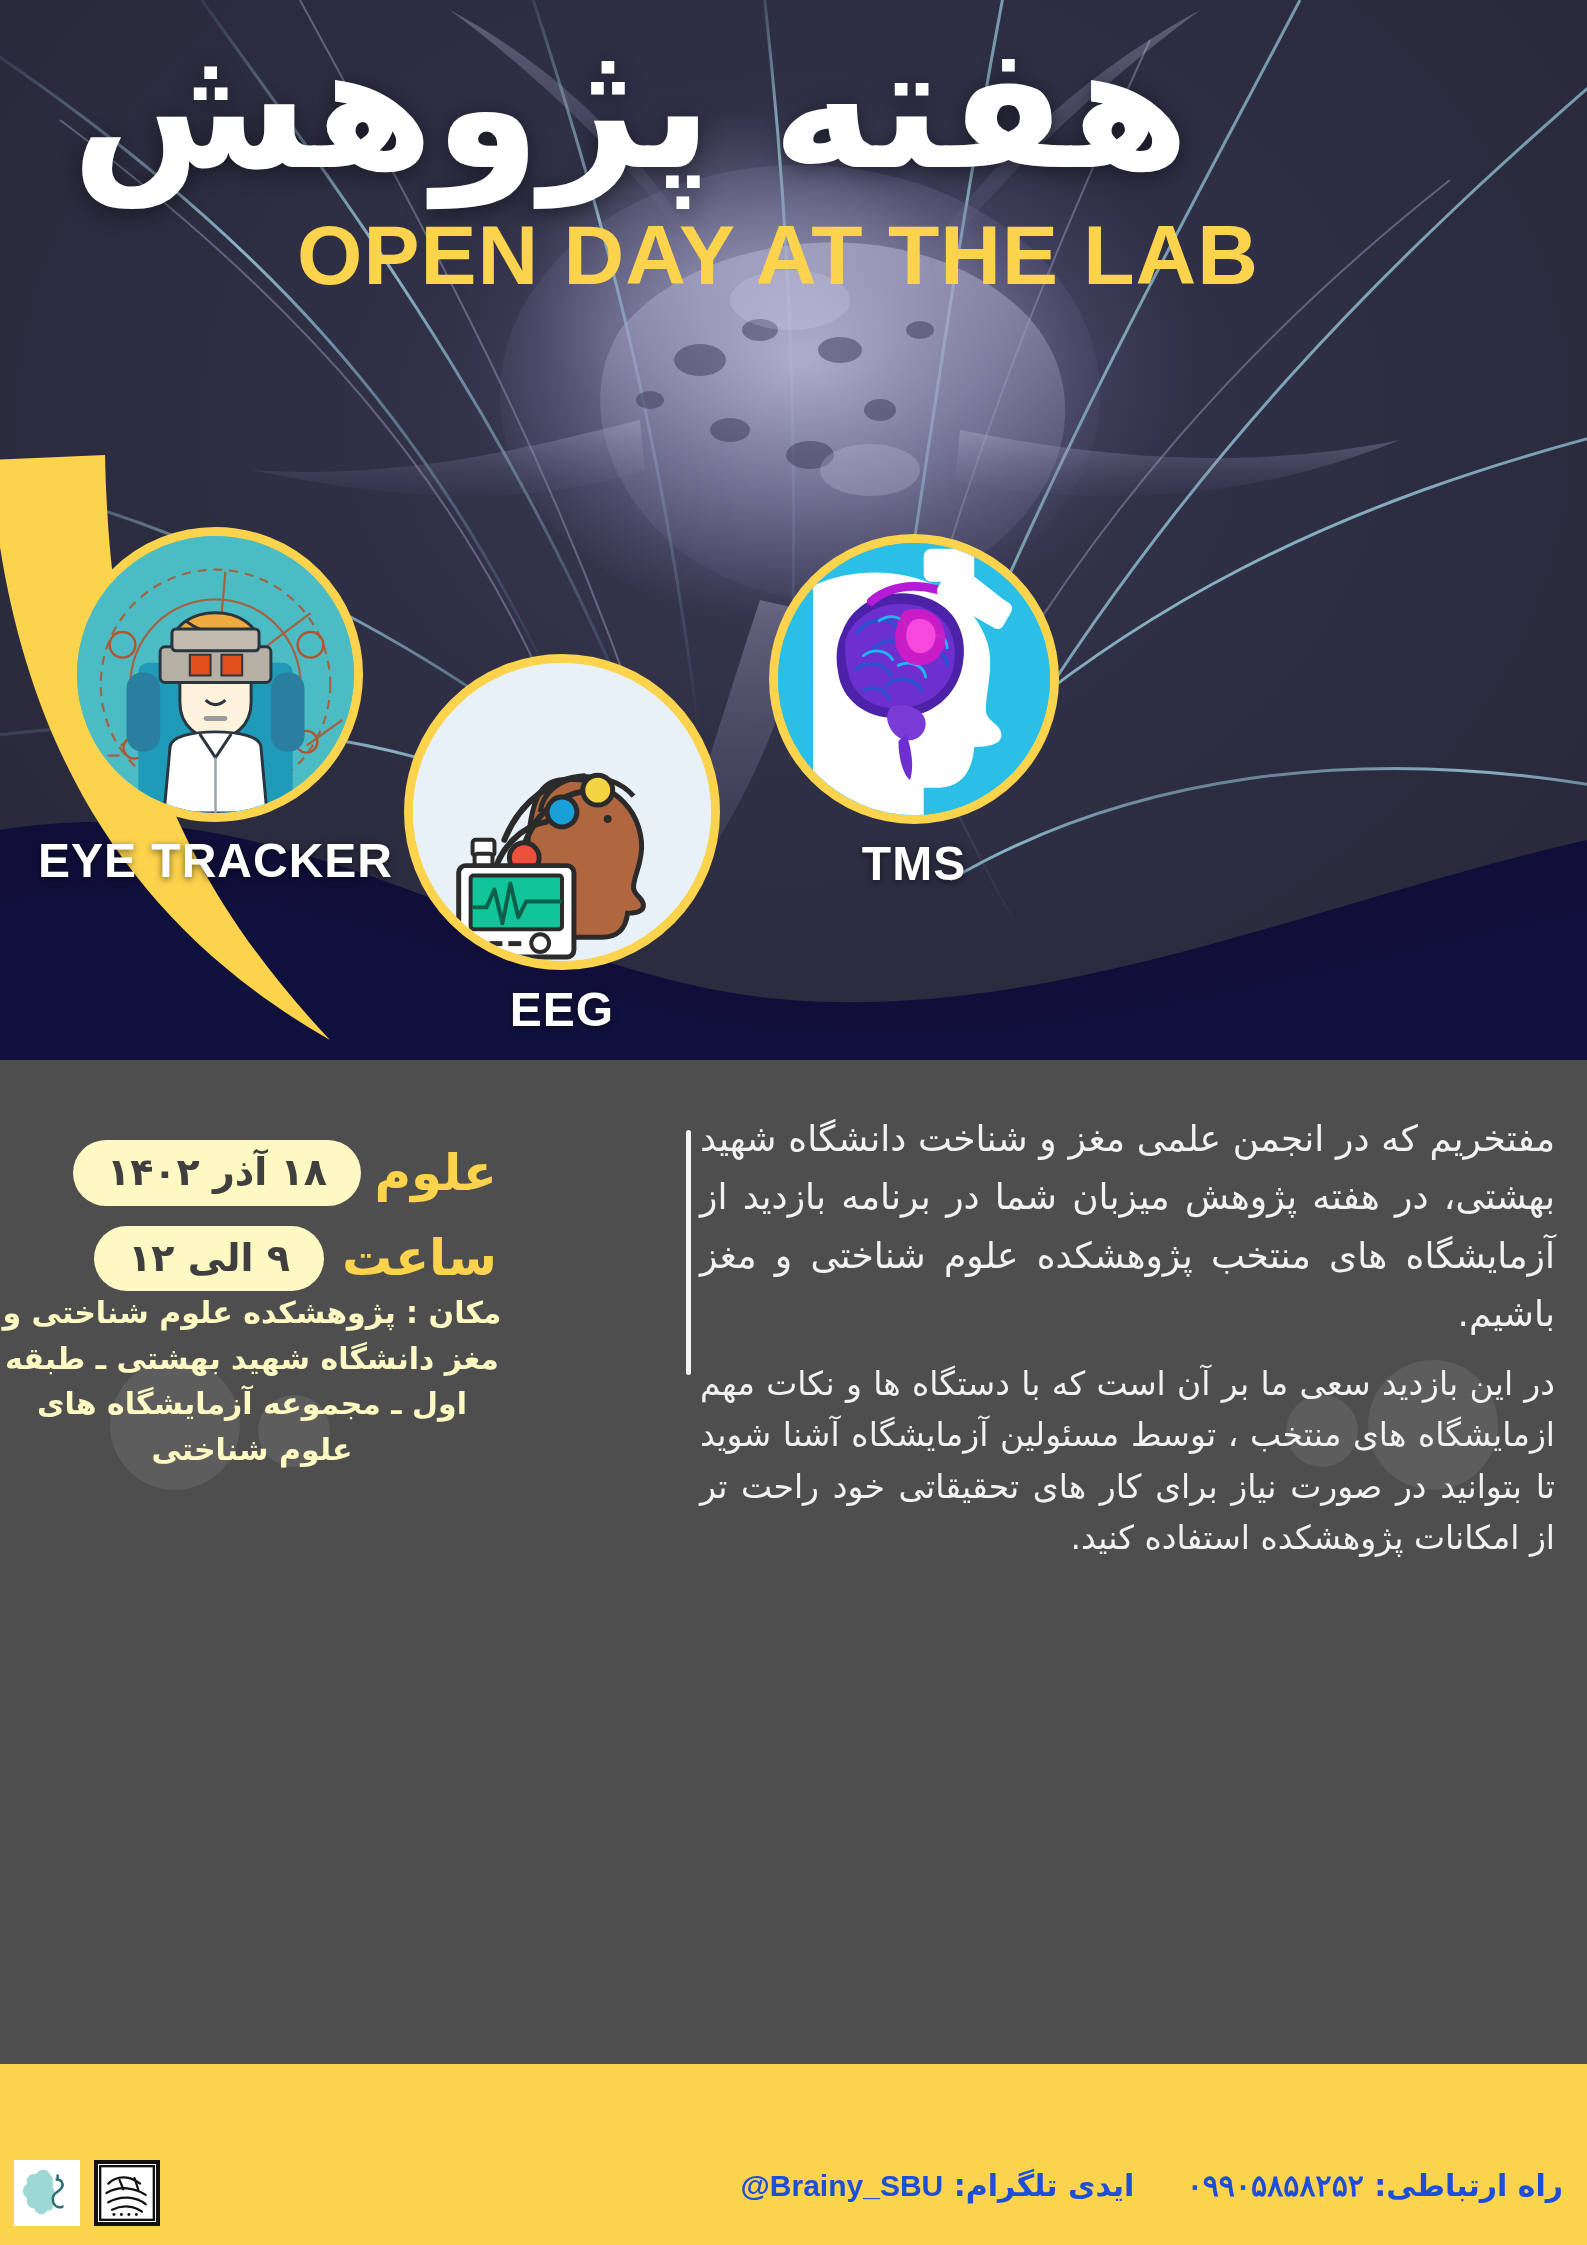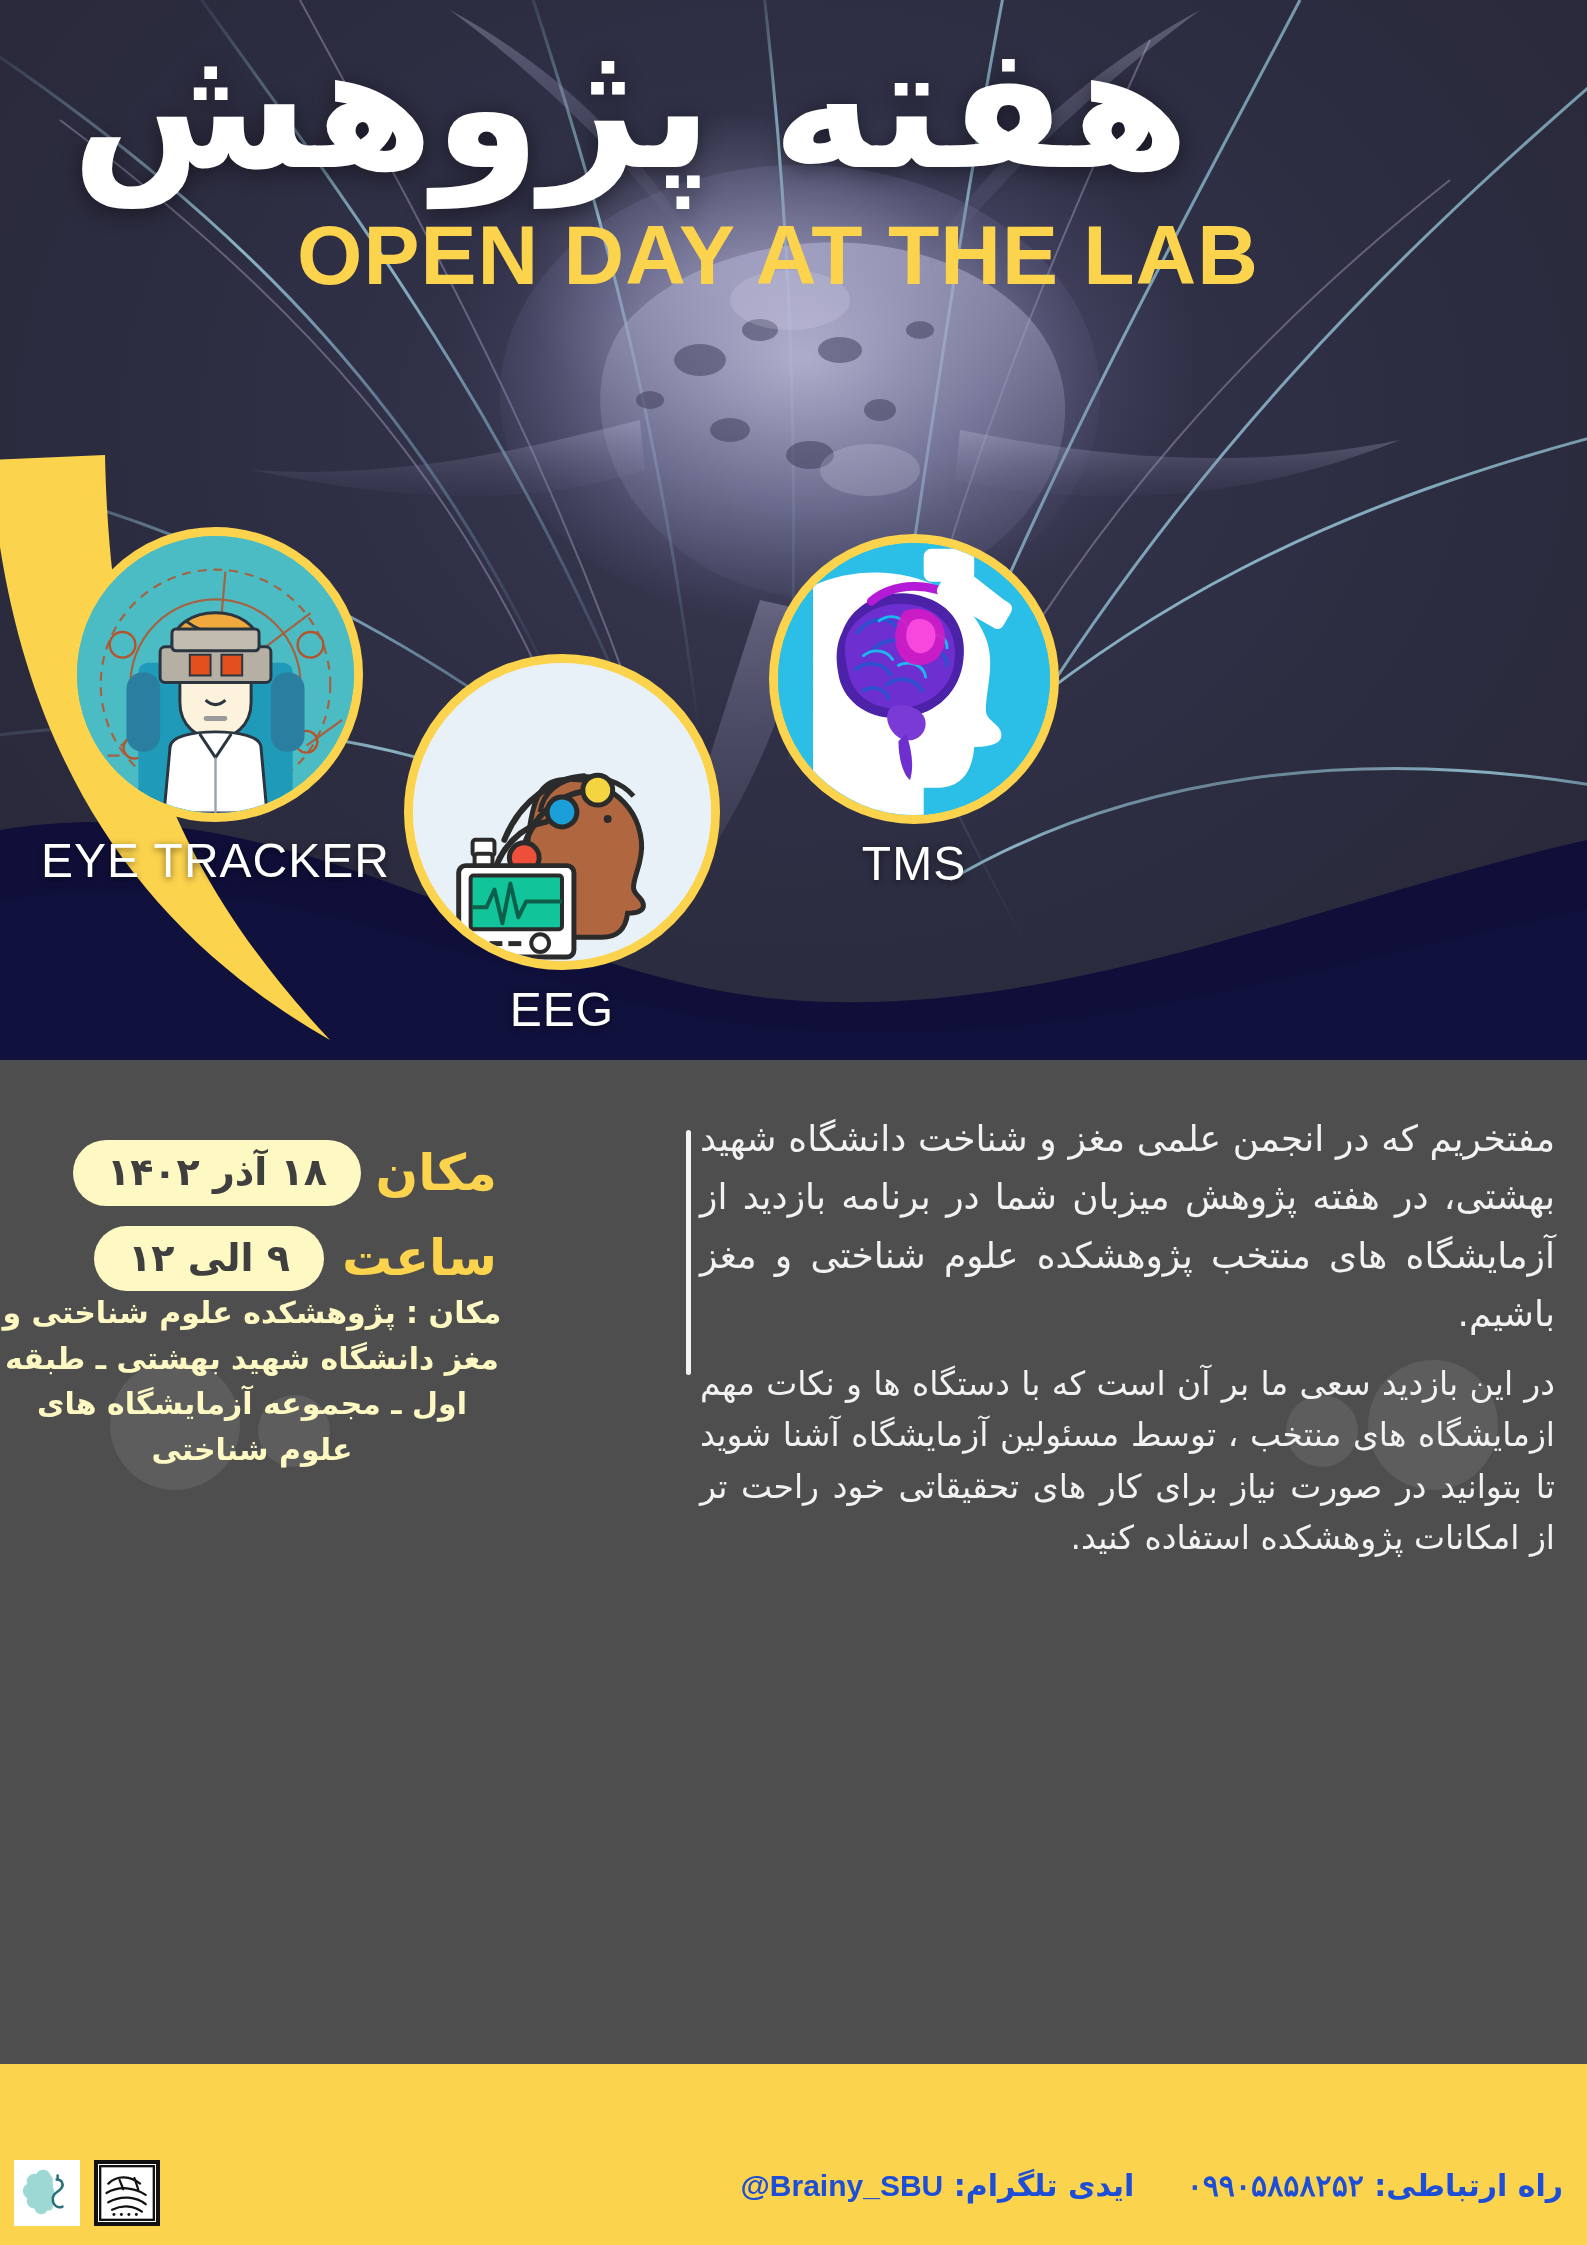--- a/index.html
+++ b/index.html
@@ -52,21 +52,21 @@
   .mod{position:absolute;}
   .mod .bubble{
     border-radius:50%;
     border:9px solid #fcd34d;
     overflow:hidden;
     box-sizing:border-box;
     position:relative;
   }
   .mod .cap{
     position:absolute;left:50%;transform:translateX(-50%);
-    color:#fff;font-weight:400;white-space:nowrap;
+    color:#fff;font-weight:700;white-space:nowrap;
     font-family:"Liberation Sans",sans-serif;
     text-shadow:0 2px 7px rgba(0,0,0,.55);
     direction:ltr;
   }
 
   #mod-eye{left:68px;top:527px;}
   #mod-eye .bubble{width:295px;height:295px;background:#4cbcc4;}
   #mod-eye .cap{top:306px;font-size:48px;letter-spacing:1px;}
 
   #mod-eeg{left:404px;top:654px;}
@@ -360,21 +360,21 @@
         </g>
       </svg>
     </div>
     <div class="cap">TMS</div>
   </div>
 
   <div class="divider"></div>
 
   <div class="sched">
     <div class="sched-row">
-      <span class="sched-lbl">مکان</span>
+      <span class="sched-lbl">علوم</span>
       <span class="pill">۱۸ آذر ۱۴۰۲</span>
     </div>
     <div class="sched-row">
       <span class="sched-lbl">ساعت</span>
       <span class="pill">۹ الی ۱۲</span>
     </div>
   </div>
 
   <div class="place">مکان : پژوهشکده علوم شناختی و مغز دانشگاه شهید بهشتی ـ طبقه اول ـ مجموعه آزمایشگاه های علوم شناختی</div>
 

